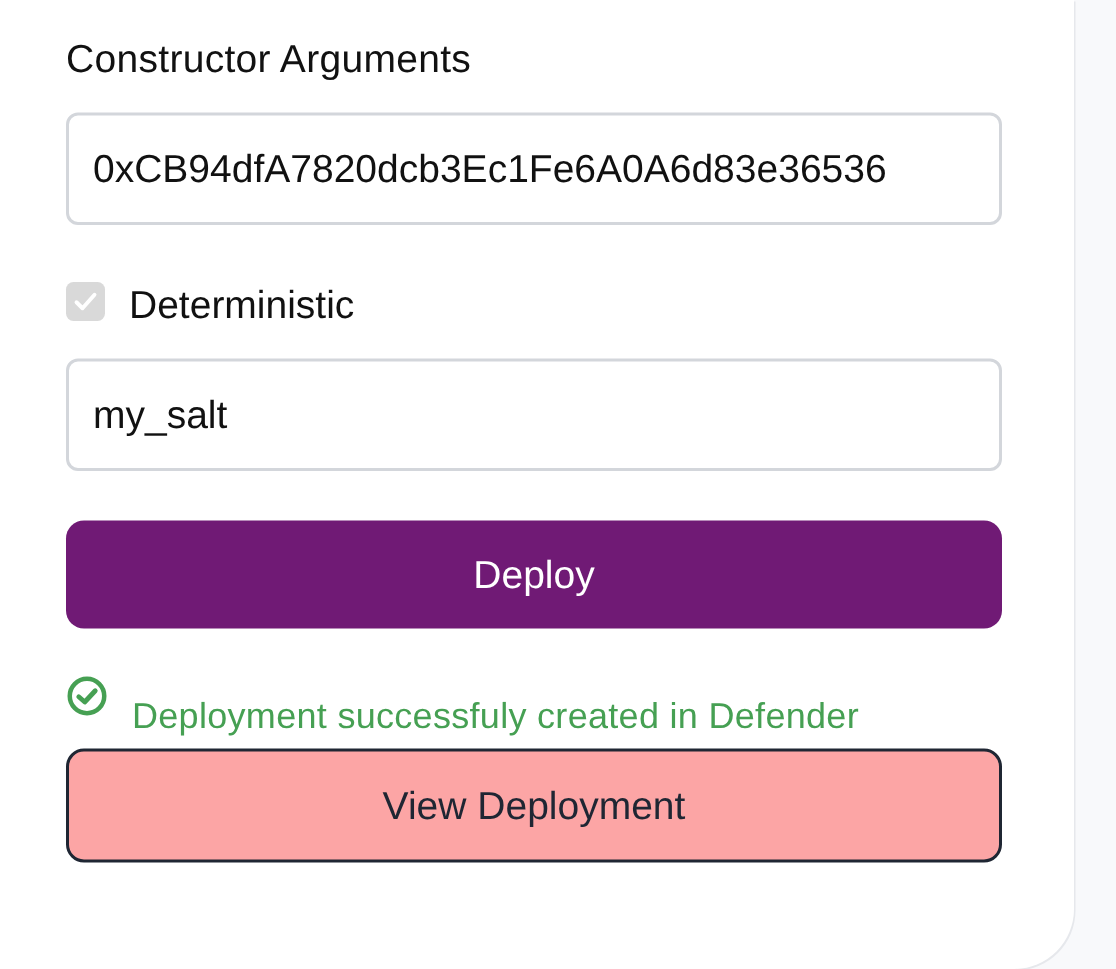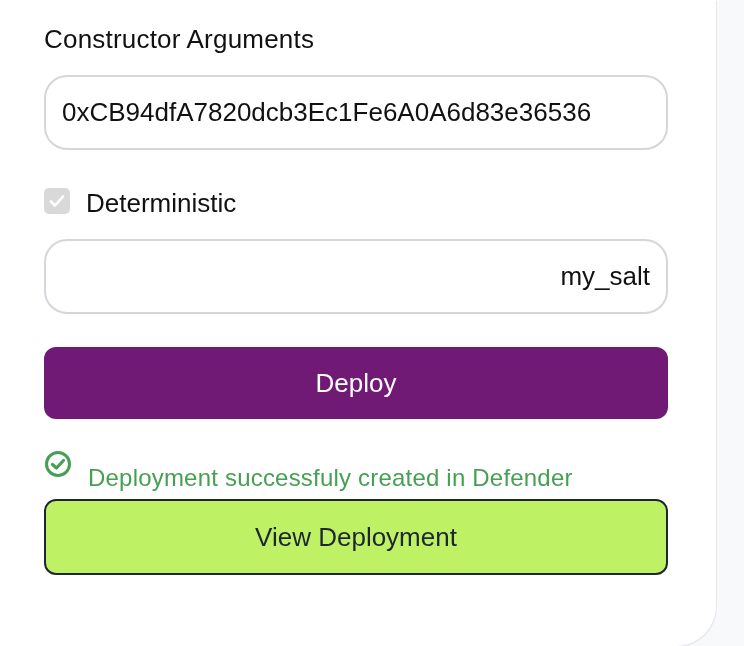--- a/index.html
+++ b/index.html
@@ -29,32 +29,32 @@
       color: #111111;
       letter-spacing: 0.2px;
     }
     .input {
       position: absolute;
       left: 44px;
       width: 624px;
       height: 75px;
       box-sizing: border-box;
       border: 2px solid #d3d6db;
-      border-radius: 23px;
+      border-radius: 8px;
       background: #ffffff;
       font-family: "Liberation Sans", "DejaVu Sans", sans-serif;
       font-size: 26px;
       color: #111111;
       padding: 0 16px;
       outline: none;
       white-space: nowrap;
       overflow: hidden;
     }
     .input-args { top: 75px; }
-    .input-salt { top: 239px; text-align: right; }
+    .input-salt { top: 239px; }
     .checkbox-row {
       position: absolute;
       left: 44px;
       top: 188px;
       display: flex;
       align-items: flex-start;
       gap: 16px;
     }
     .checkbox {
       width: 26px;
@@ -100,21 +100,21 @@
     }
     .view-btn {
       position: absolute;
       left: 44px;
       top: 499px;
       width: 624px;
       height: 76px;
       box-sizing: border-box;
       border: 2px solid #1f2633;
       border-radius: 12px;
-      background: #bef264;
+      background: #fca5a5;
       color: #1f2633;
       font-family: "Liberation Sans", "DejaVu Sans", sans-serif;
       font-size: 26px;
       cursor: pointer;
     }
   </style>
 </head>
 <body>
 
 <div class="card">

